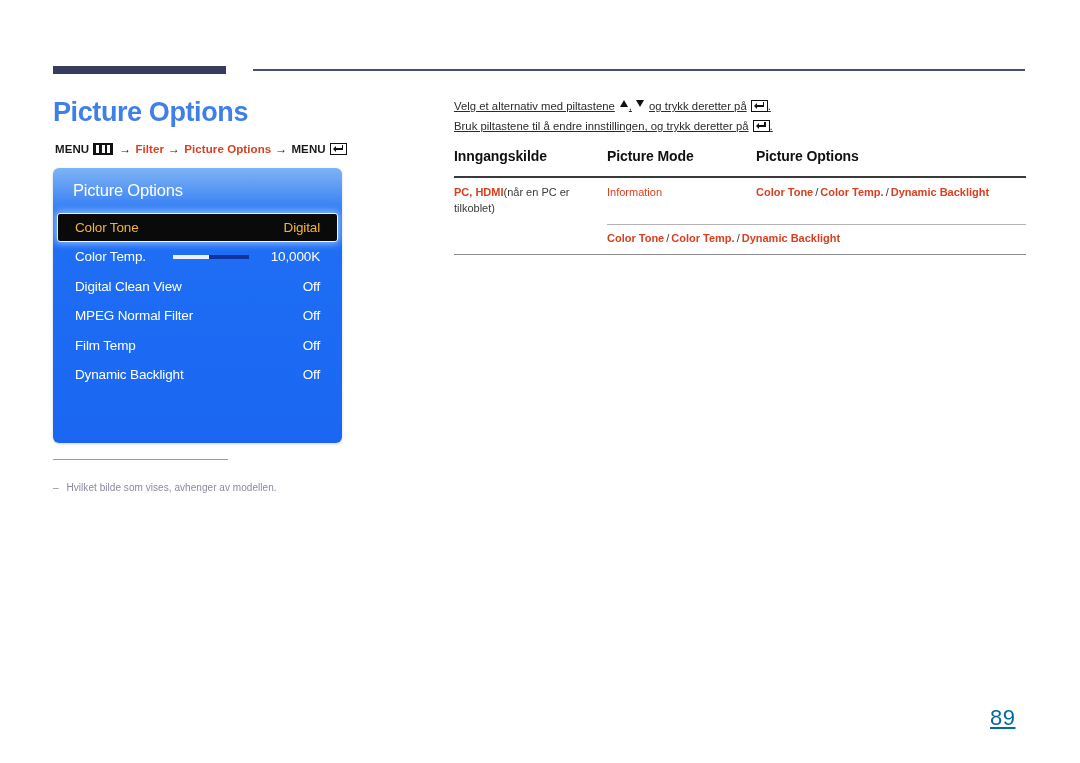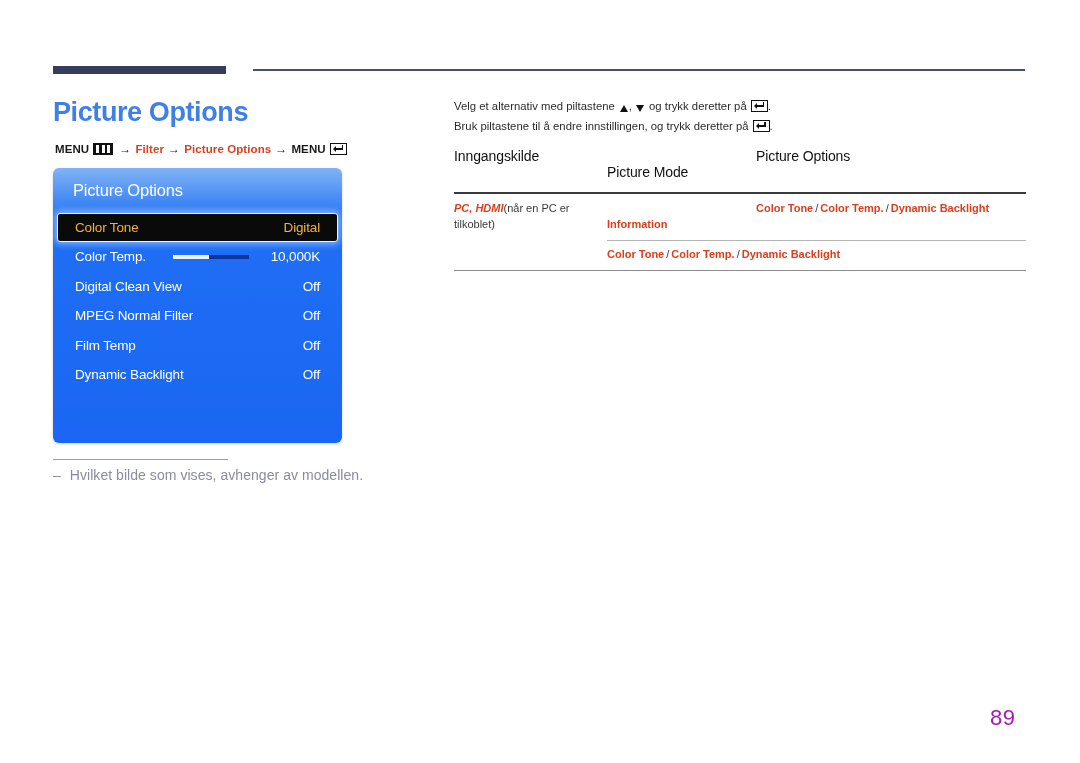--- a/index.html
+++ b/index.html
@@ -203,38 +203,39 @@
     position: absolute;
     left: 53px;
     top: 459px;
     width: 175px;
     height: 1px;
     background: #9a9ab0;
   }
   .note {
     position: absolute;
     left: 53px;
-    top: 467px;
-    font-size: 14px;
+    top: 482px;
+    font-size: 10px;
     color: #8a8aa0;
     white-space: nowrap;
     letter-spacing: 0.05px;
   }
   .note .dash { margin-right: 5px; }
 
   
   .instr {
     position: absolute;
     left: 454px;
     font-size: 11.3px;
     color: #2b2b2b;
     white-space: nowrap;
     display: flex;
-    align-items: flex-end;
+    align-items: flex-start;
     letter-spacing: 0.02px;
+    text-decoration: underline;
   }
   .instr-1 { top: 100px; }
   .instr-2 { top: 120px; }
   .tri-up, .tri-dn {
     display: inline-block;
     width: 0; height: 0;
     margin: 0 1px;
     vertical-align: middle;
   }
   .tri-up {
@@ -254,26 +255,26 @@
     left: 454px;
     top: 148px;
     width: 572px;
   }
   .tbl-head {
     display: flex;
     padding-bottom: 12px;
   }
   .tbl-head .th {
     font-size: 14px;
-    font-weight: normal;
+    font-weight: bold;
     color: #111;
     letter-spacing: -0.1px;
   }
   .col-1 { width: 153px; flex: 0 0 153px; }
-  .col-2 { width: 149px; flex: 0 0 149px; margin-top: 16px; }
+  .col-2 { width: 149px; flex: 0 0 149px; }
   .col-3 { flex: 1 1 auto; }
 
   .tbl-body {
     border-top: 2.2px solid #3a3a3a;
     border-bottom: 1.2px solid #8c8c8c;
     position: relative;
   }
   .tbl-row {
     display: flex;
     position: relative;
@@ -283,29 +284,28 @@
     padding: 7px 0 7px 0;
     line-height: 1.45;
   }
   .src-cell {
     padding-right: 14px;
     box-sizing: border-box;
   }
   .src-strong {
     color: #d9401f;
     font-weight: bold;
-    font-style: italic;
   }
   .src-plain {
     color: #3a3a3a;
     font-weight: normal;
   }
   .mode-cell {
     color: #d9401f;
-    font-weight: bold;
+    font-weight: normal;
   }
   .opt-cell {
     color: #d9401f;
     font-weight: bold;
     white-space: nowrap;
   }
   .opt-cell .sep {
     color: #3a3a3a;
     font-weight: normal;
     margin: 0 2px;
@@ -319,23 +319,24 @@
     top: 0;
   }
   .row2 { position: relative; }
 
   
   .page-num {
     position: absolute;
     left: 990px;
     top: 705px;
     font-size: 22px;
-    color: #a21caf;
+    color: #0369a1;
     font-weight: normal;
     letter-spacing: 0.5px;
+    text-decoration: underline;
   }
 </style>
 </head>
 <body>
 
 <div class="rule-thick"></div>
 <div class="rule-thin"></div>
 
 <div class="page-title">Picture Options</div>
 

